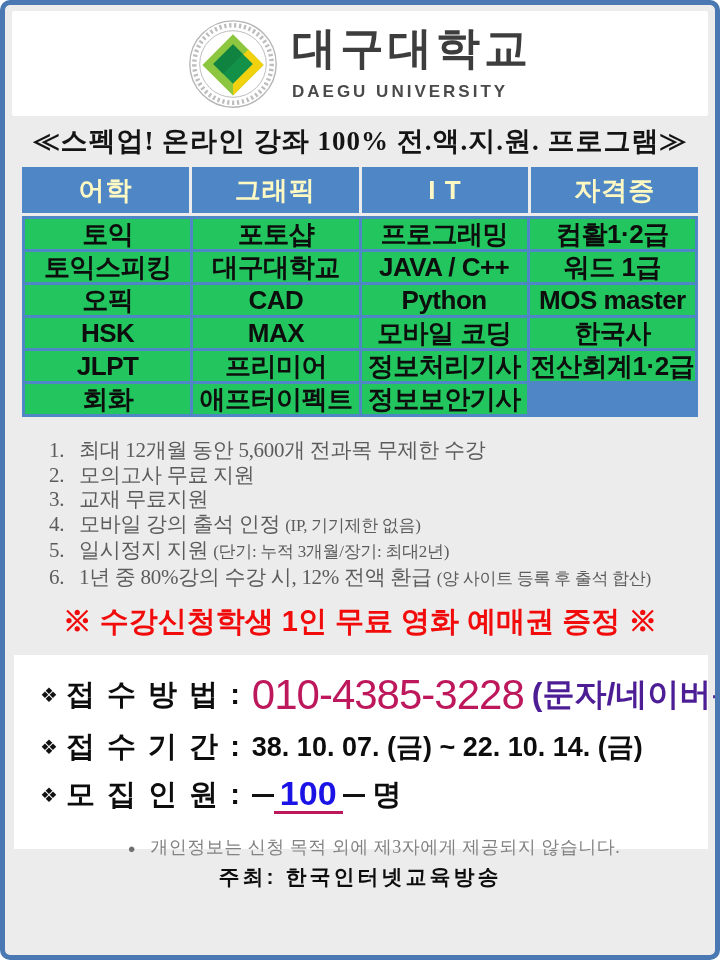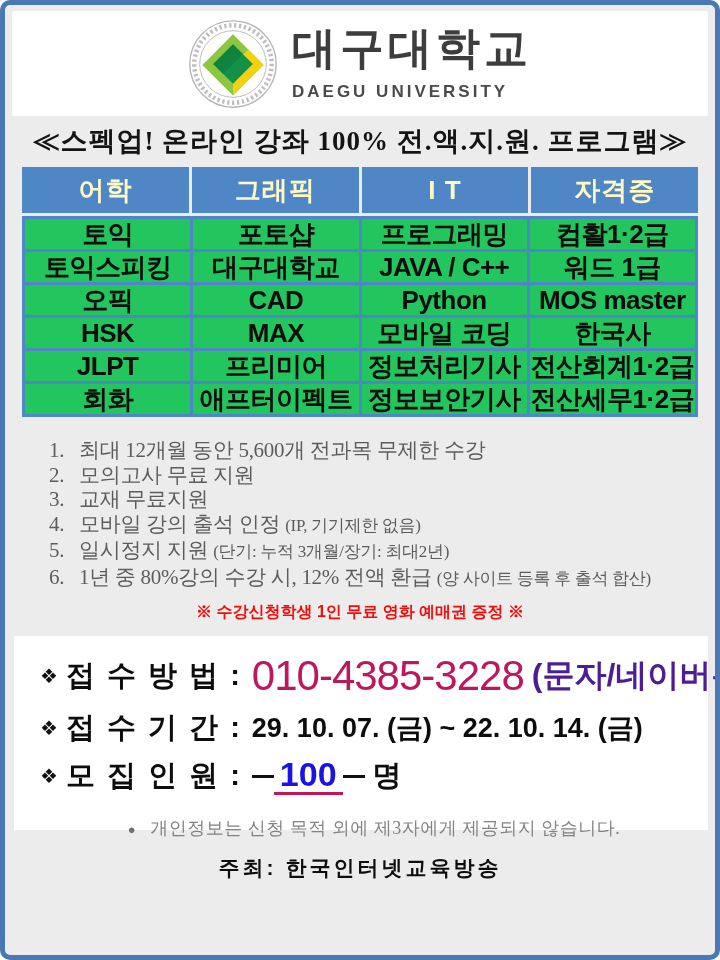--- a/index.html
+++ b/index.html
@@ -84,21 +84,21 @@
     font-size:21px; line-height:24.5px;
     letter-spacing:-0.3px;
   }
   .benefit .num { width:30px; flex:0 0 auto; }
   .benefit .note { font-size:17px; margin-left:5px; }
   
   .promo {
     margin-top:11px;
     text-align:center;
     color:#f20b0b;
-    font-size:16px; font-weight:700;
+    font-size:29px; font-weight:700;
   }
   
   .apply-box {
     margin:13px 7px 0 9px;
     background:#ffffff;
     padding:16px 0 8px 26px;
     height:194px;
   }
   .apply-line { display:flex; align-items:center; white-space:nowrap; }
   .apply-line + .apply-line { margin-top:8px; }
@@ -123,21 +123,21 @@
   .privacy {
     margin-top:20px;
     text-align:center;
     font-family:"Liberation Serif", serif;
     font-size:18px; color:#828282;
     letter-spacing:0.5px;
   }
   .privacy .dot { font-size:13px; margin-right:14px; color:#6f6f6f; }
   
   .footer {
-    margin-top:24px;
+    margin-top:14px;
     text-align:center;
     font-size:21px; font-weight:700; color:#0d0d0d;
     letter-spacing:3px;
   }
 </style>
 </head>
 <body>
 
 <div class="poster">
 
@@ -183,21 +183,20 @@
         <div class="td">MAX</div>
         <div class="td">모바일 코딩</div>
         <div class="td">한국사</div>
         <div class="td">JLPT</div>
         <div class="td">프리미어</div>
         <div class="td">정보처리기사</div>
         <div class="td">전산회계1·2급</div>
         <div class="td">회화</div>
         <div class="td">애프터이펙트</div>
         <div class="td">정보보안기사</div>
-        <div class="td">전산세무1·2급</div>
       </div>
   </div>
 
   <div class="benefits" id="benefits-list">
       <div class="benefit">
         <span class="num">1.</span>
         <span>최대 12개월 동안 5,600개 전과목 무제한 수강</span>
       </div>
       <div class="benefit">
         <span class="num">2.</span>
@@ -229,21 +228,21 @@
   <div class="apply-box">
     <div class="apply-line">
       <span class="bullet">❖</span>
       <span class="apply-label">접 수 방 법 :</span>
       <span class="phone">010-4385-3228</span>
       <span class="phone-note">(문자/네이버폼)</span>
     </div>
     <div class="apply-line">
       <span class="bullet">❖</span>
       <span class="apply-label">접 수 기 간 :</span>
-      <span class="period-value">29. 10. 07. (금) ~ 22. 10. 14. (금)</span>
+      <span class="period-value">38. 10. 07. (금) ~ 22. 10. 14. (금)</span>
     </div>
     <div class="apply-line">
       <span class="bullet">❖</span>
       <span class="apply-label">모 집 인 원 :</span>
       <span class="cap-pad"></span>
         <span class="cap-value">100</span>
         <span class="cap-pad"></span>
       <span class="cap-unit">명</span>
     </div>
     <div class="privacy">

